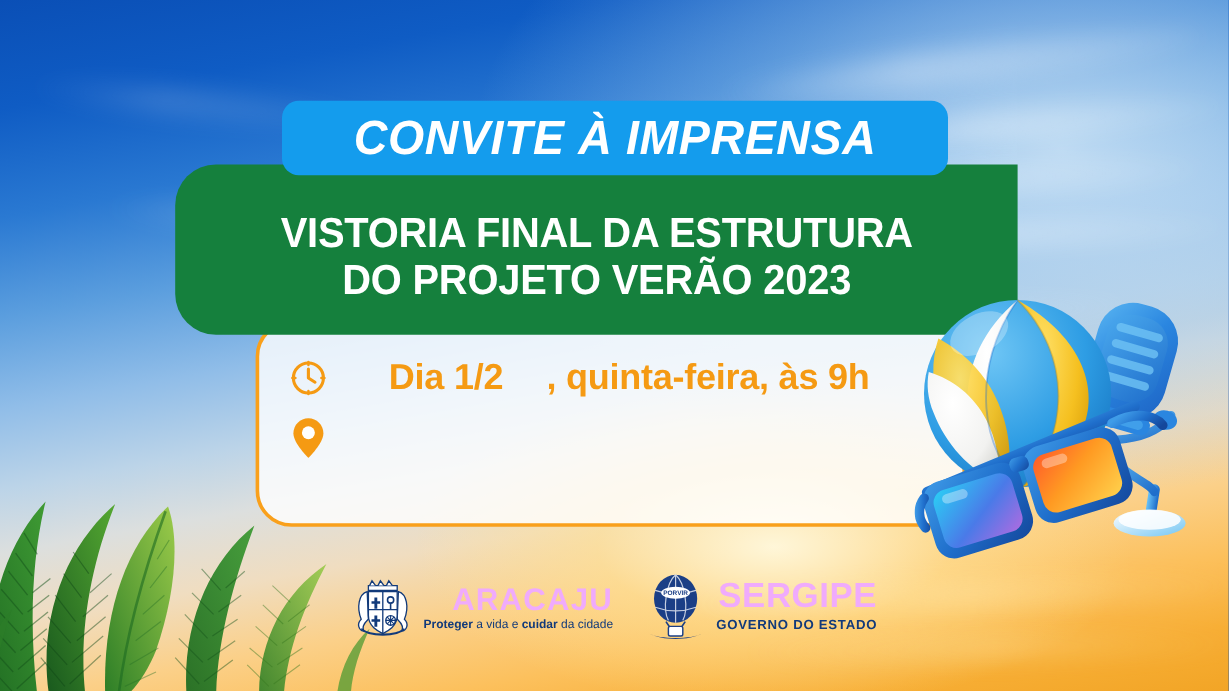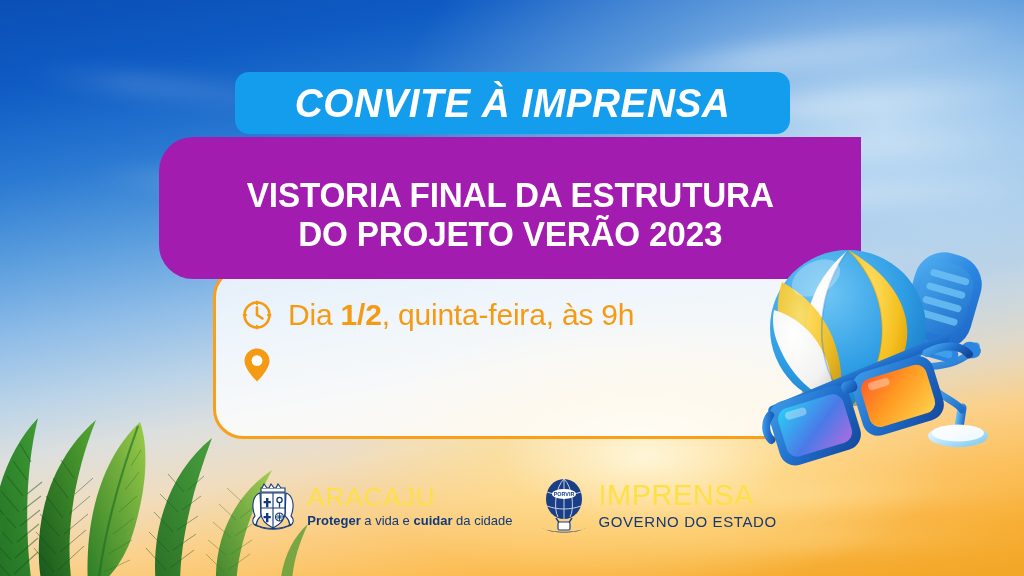--- a/index.html
+++ b/index.html
@@ -57,40 +57,40 @@
   .c8 { left:55%; top:84%; width:48%; height:4%;  transform:rotate(-2deg);
         background:linear-gradient(92deg, rgba(255,255,255,0), rgba(255,240,190,.5), rgba(255,255,255,0)); }
   .c9 { left:60%; top:92%; width:42%; height:3.5%; transform:rotate(-1deg);
         background:linear-gradient(92deg, rgba(255,255,255,0), rgba(255,235,175,.45), rgba(255,255,255,0)); }
 
   
   .palms { position:absolute; left:-20px; bottom:-10px; width:340px; height:240px; }
 
   
   .banner {
-    position:absolute; left:235px; top:72px; width:555px; height:62px;
+    position:absolute; left:235px; top:84px; width:555px; height:62px;
     background:#149ced;
     border-radius:14px 14px 14px 14px;
     display:flex; align-items:center; justify-content:center;
     z-index:6;
   }
   .banner-text {
     color:#fff;
     font-size:40px;
     font-weight:bold;
     font-style:italic;
     letter-spacing:.5px;
     white-space:nowrap;
     transform:scaleX(.97);
   }
 
   
   .headline-block {
-    position:absolute; left:159px; top:137px; width:702px; height:142px;
-    background:#a21caf;
+    position:absolute; left:146px; top:137px; width:702px; height:142px;
+    background:#15803d;
     border-radius:34px 0 0 34px;
     z-index:5;
     display:flex; flex-direction:column; align-items:center; justify-content:center;
     padding-top:12px;
   }
   .headline-line {
     color:#fff;
     font-size:35px;
     font-weight:bold;
     line-height:1.12;
@@ -113,46 +113,46 @@
     display:flex; flex-direction:column; gap:12px;
   }
   .info-row { display:flex; align-items:center; gap:14px; }
   .info-text {
     color:#f59a13;
     font-size:30px;
     font-weight:bold;
     white-space:nowrap;
     letter-spacing:-.2px;
   }
-  .info-text .light { font-weight:normal; }
+  .info-text .light { font-weight:bold;margin-left:36px; }
   .icon-slot { width:34px; height:38px; display:flex; align-items:center; justify-content:center; }
 
   
   .mascot { position:absolute; left:762px; top:238px; width:262px; height:250px; z-index:8; }
 
   
   .logos {
     position:absolute; left:0; right:0; bottom:42px;
     display:flex; align-items:center; justify-content:center; gap:26px;
     z-index:7;
   }
   .logo-unit { display:flex; align-items:center; gap:8px; }
   .logo-crest { width:52px; height:52px; flex:none; }
   .logo-balloon { width:52px; height:56px; flex:none; }
   .logo-words { display:flex; flex-direction:column; justify-content:center; }
   .logo-main {
-    color:#fde047; font-size:26px; font-weight:normal; letter-spacing:1px; line-height:1;
+    color:#f0abfc; font-size:26px; font-weight:bold; letter-spacing:1px; line-height:1;text-align:right;
   }
   .logo-main.sergipe { font-size:29px; letter-spacing:.5px; }
   .logo-sub {
-    font-size:13px; color:#123a7a; line-height:1.2; margin-top:3px; white-space:nowrap;
+    font-size:10px; color:#123a7a; line-height:1.2; margin-top:3px; white-space:nowrap;
   }
   .logo-sub b { font-weight:bold; }
   .logo-sub.estado {
-    font-size:15px; font-weight:normal; letter-spacing:.6px;
+    font-size:11px; font-weight:bold; letter-spacing:.6px;
   }
 </style>
 </head>
 <body>
 
 <div id="stage">
 
   <div class="sky"></div>
   <div class="sky-right-glow"></div>
   <div class="sun-glow"></div>
@@ -442,20 +442,20 @@
           <path d="M9 14 C20 18 32 18 43 14"></path>
           <path d="M9 28 C20 32 32 32 43 28"></path>
         </g>
         <ellipse cx="26" cy="16" rx="12" ry="5" fill="#ffffff"></ellipse>
         <text x="26" y="18.2" font-family="Liberation Sans, sans-serif" font-size="5.4" font-weight="bold" fill="#1b3f86" text-anchor="middle">PORVIR</text>
         <path d="M18 40 L22 46 M34 40 L30 46" stroke="#1b3f86" stroke-width="1.4"></path>
         <rect x="20" y="44" width="12" height="8" rx="1.5" fill="#ffffff" stroke="#1b3f86" stroke-width="1.2"></rect>
         <path d="M4 50 C14 56 38 56 48 50 C40 55 12 55 4 50 Z" fill="#1b3f86"></path>
       </svg>
       <div class="logo-words">
-        <div class="logo-main sergipe">IMPRENSA</div>
+        <div class="logo-main sergipe">SERGIPE</div>
         <div class="logo-sub estado">GOVERNO DO ESTADO</div>
       </div>
     </div>
 
   </div>
 
 </div>
 
 </body></html>

